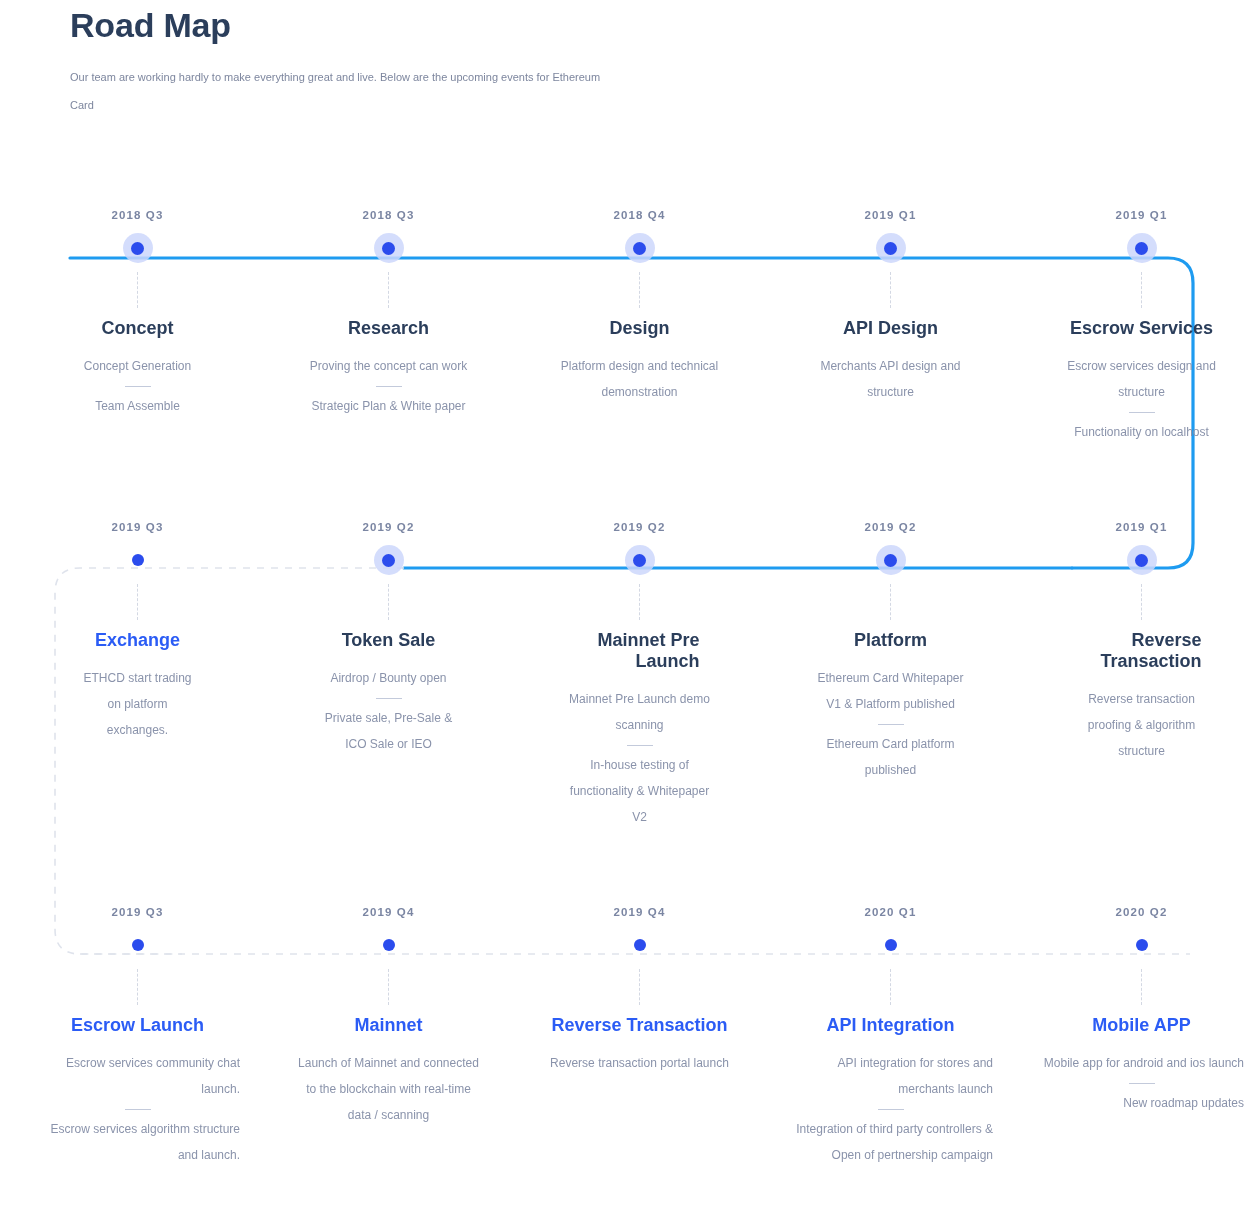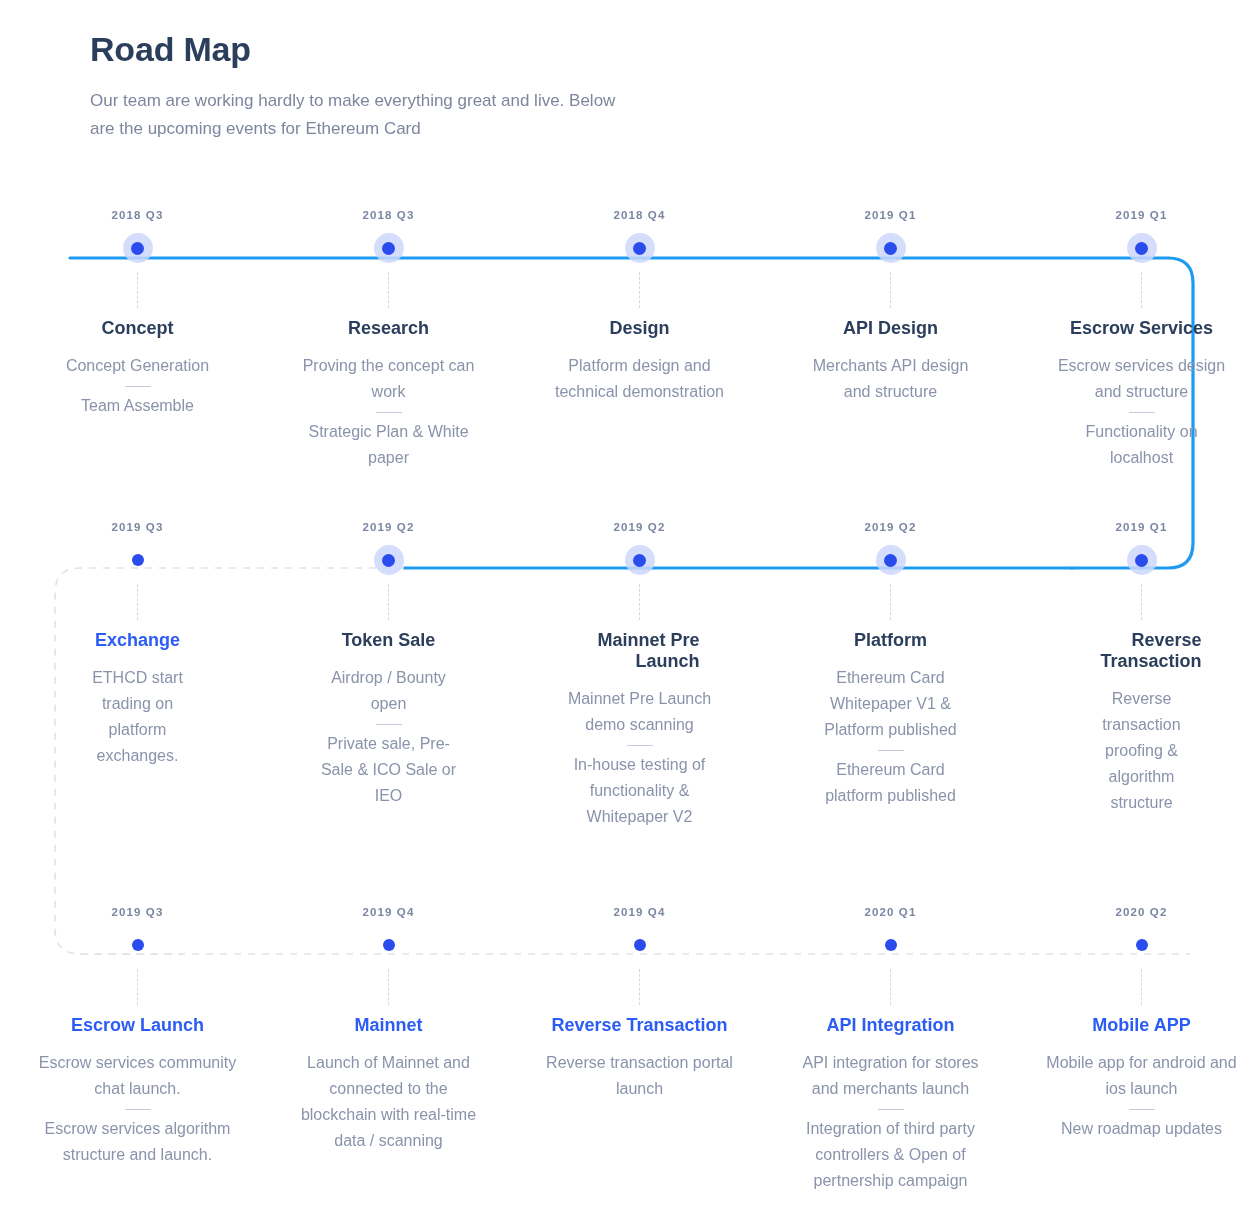--- a/index.html
+++ b/index.html
@@ -14,33 +14,33 @@
   }
 
   .page {
     position: relative;
     width: 1255px;
     height: 1229px;
     overflow: hidden;
   }
 
   
-  .header { position: absolute; left: 70px; top: 28px; width: 700px; margin-left: 20px; }
+  .header { position: absolute; left: 70px; top: 4px; width: 700px; }
 
   .page-title {
     font-size: 34px;
     font-weight: 700;
     color: #2b3e5b;
     letter-spacing: -0.2px;
     line-height: 1.25;
   }
 
   .page-subtitle {
     margin-top: 16px;
-    font-size: 17px;
+    font-size: 11px;
     line-height: 28px;
     color: #7d869e;
     max-width: 540px;
     font-weight: 400;
   }
 
   
   .track-svg {
     position: absolute;
     left: 0; top: 0;
@@ -116,39 +116,39 @@
     line-height: 21px;
     text-align: right;
     color: #2b3e5b;
     max-width: 170px;
   }
   .milestone.upcoming .m-title { color: #2b5cf5; }
 
   .m-body {
     margin-top: 14px;
     text-align: center;
-    font-size: 16px;
+    font-size: 12px;
     line-height: 26px;
     color: #8a93ab;
     font-weight: 400;
   }
 
   .m-sep {
     width: 26px;
     height: 0;
     border-top: 1.5px solid #c3cadb;
     margin: 7px auto 6px auto;
   }
 
   
   .w-narrow  .m-body { width: 118px; }
   .w-small   .m-body { width: 150px; }
   .w-mid     .m-body { width: 172px; }
   .w-wide    .m-body { width: 190px; }
-  .w-xwide   .m-body { width: 205px; }
+  .w-xwide   .m-body { width: 205px; text-align: right; }
 
   .t-narrow  .m-title { max-width: 120px; }
   .t-mid     .m-title { max-width: 150px; }
   .t-wide    .m-title { max-width: 215px; }
 </style>
 </head>
 <body>
 
 <div class="page">
 

